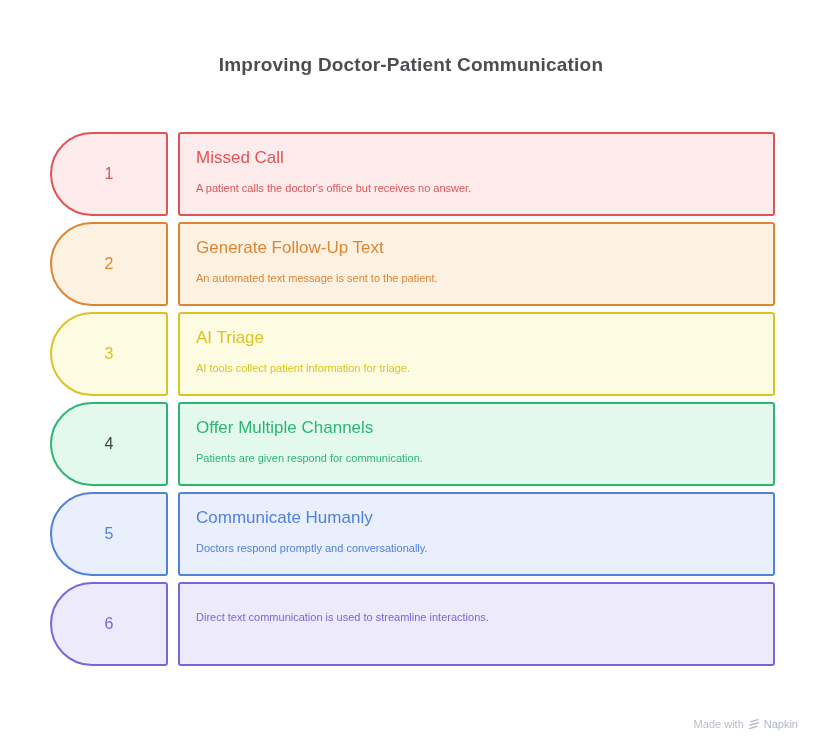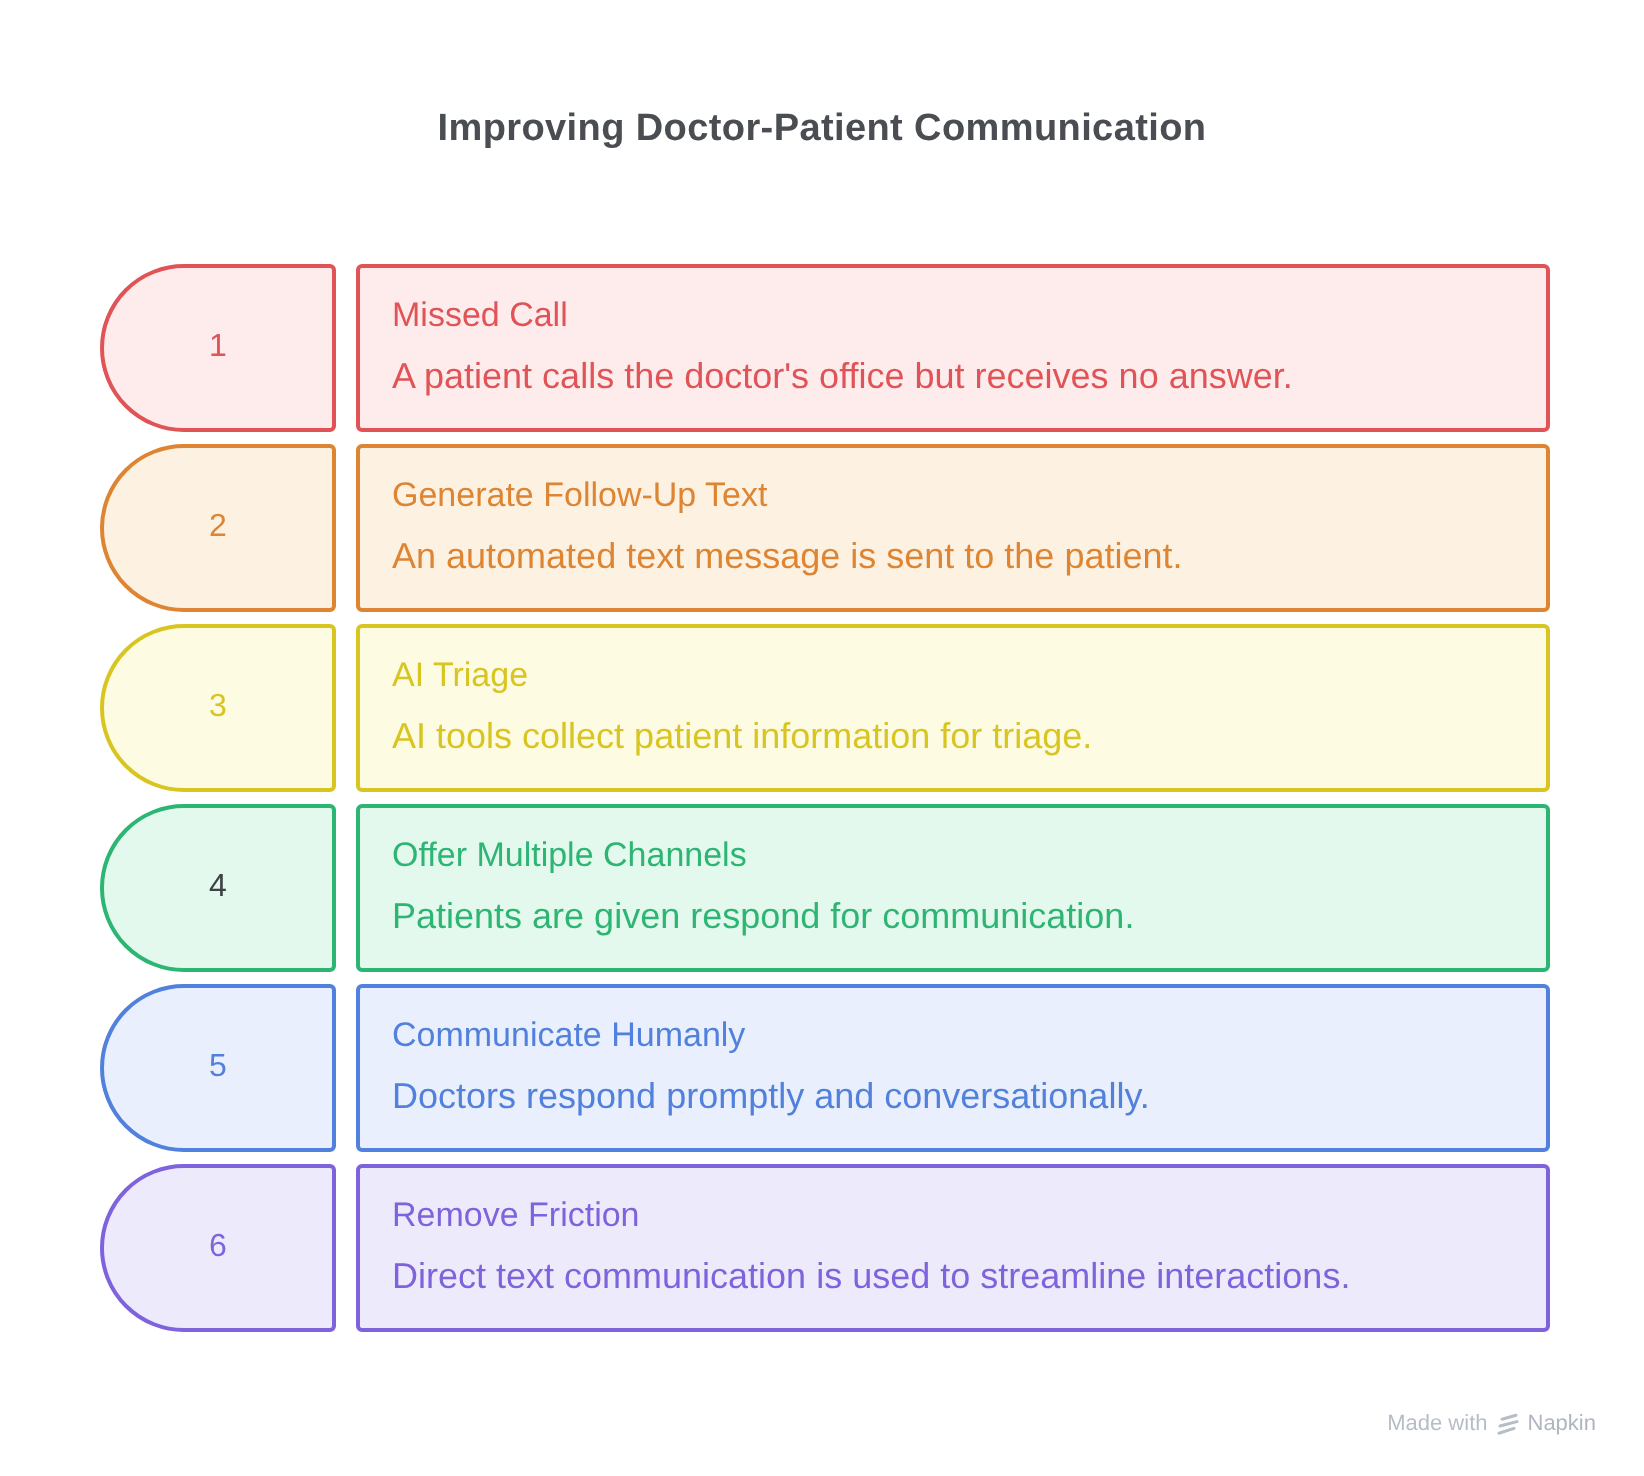--- a/index.html
+++ b/index.html
@@ -60,29 +60,29 @@
     overflow: hidden;
   }
   .step-title {
     font-size: 17px;
     font-weight: 500;
     color: var(--accent);
     line-height: 21px;
     margin: 0;
   }
   .step-desc {
-    font-size: 18px;
+    font-size: 11px;
     color: var(--accent);
     line-height: 16px;
     margin: 12px 0 0 0;
   }
   .watermark {
     position: absolute;
     right: 24px;
-    bottom: 20px;
+    bottom: 8px;
     display: flex;
     align-items: center;
     gap: 4px;
     font-size: 11px;
     color: #b7bdc7;
   }
   .watermark .brand { color: #b0b6c0; }
   .napkin-icon { display: inline-block; width: 12px; height: 12px; }
 </style>
 </head>
@@ -142,21 +142,20 @@
         <p class="step-title">Communicate Humanly</p>
         <p class="step-desc">Doctors respond promptly and conversationally.</p>
       </div>
     </div>
 
     <div class="step-row" style="--accent: #7f63dc; --bg: #edebfb; --numcolor: #7f63dc;">
       <div class="step-badge">
         <span class="step-number">6</span>
       </div>
       <div class="step-card">
-        <p class="step-title">Remove Friction</p>
         <p class="step-desc">Direct text communication is used to streamline interactions.</p>
       </div>
     </div>
 
   </div>
 
   <div class="watermark">
     <span>Made with</span>
     <span class="napkin-icon">
       <svg width="12" height="12" viewBox="0 0 12 12" fill="none" xmlns="http://www.w3.org/2000/svg">

